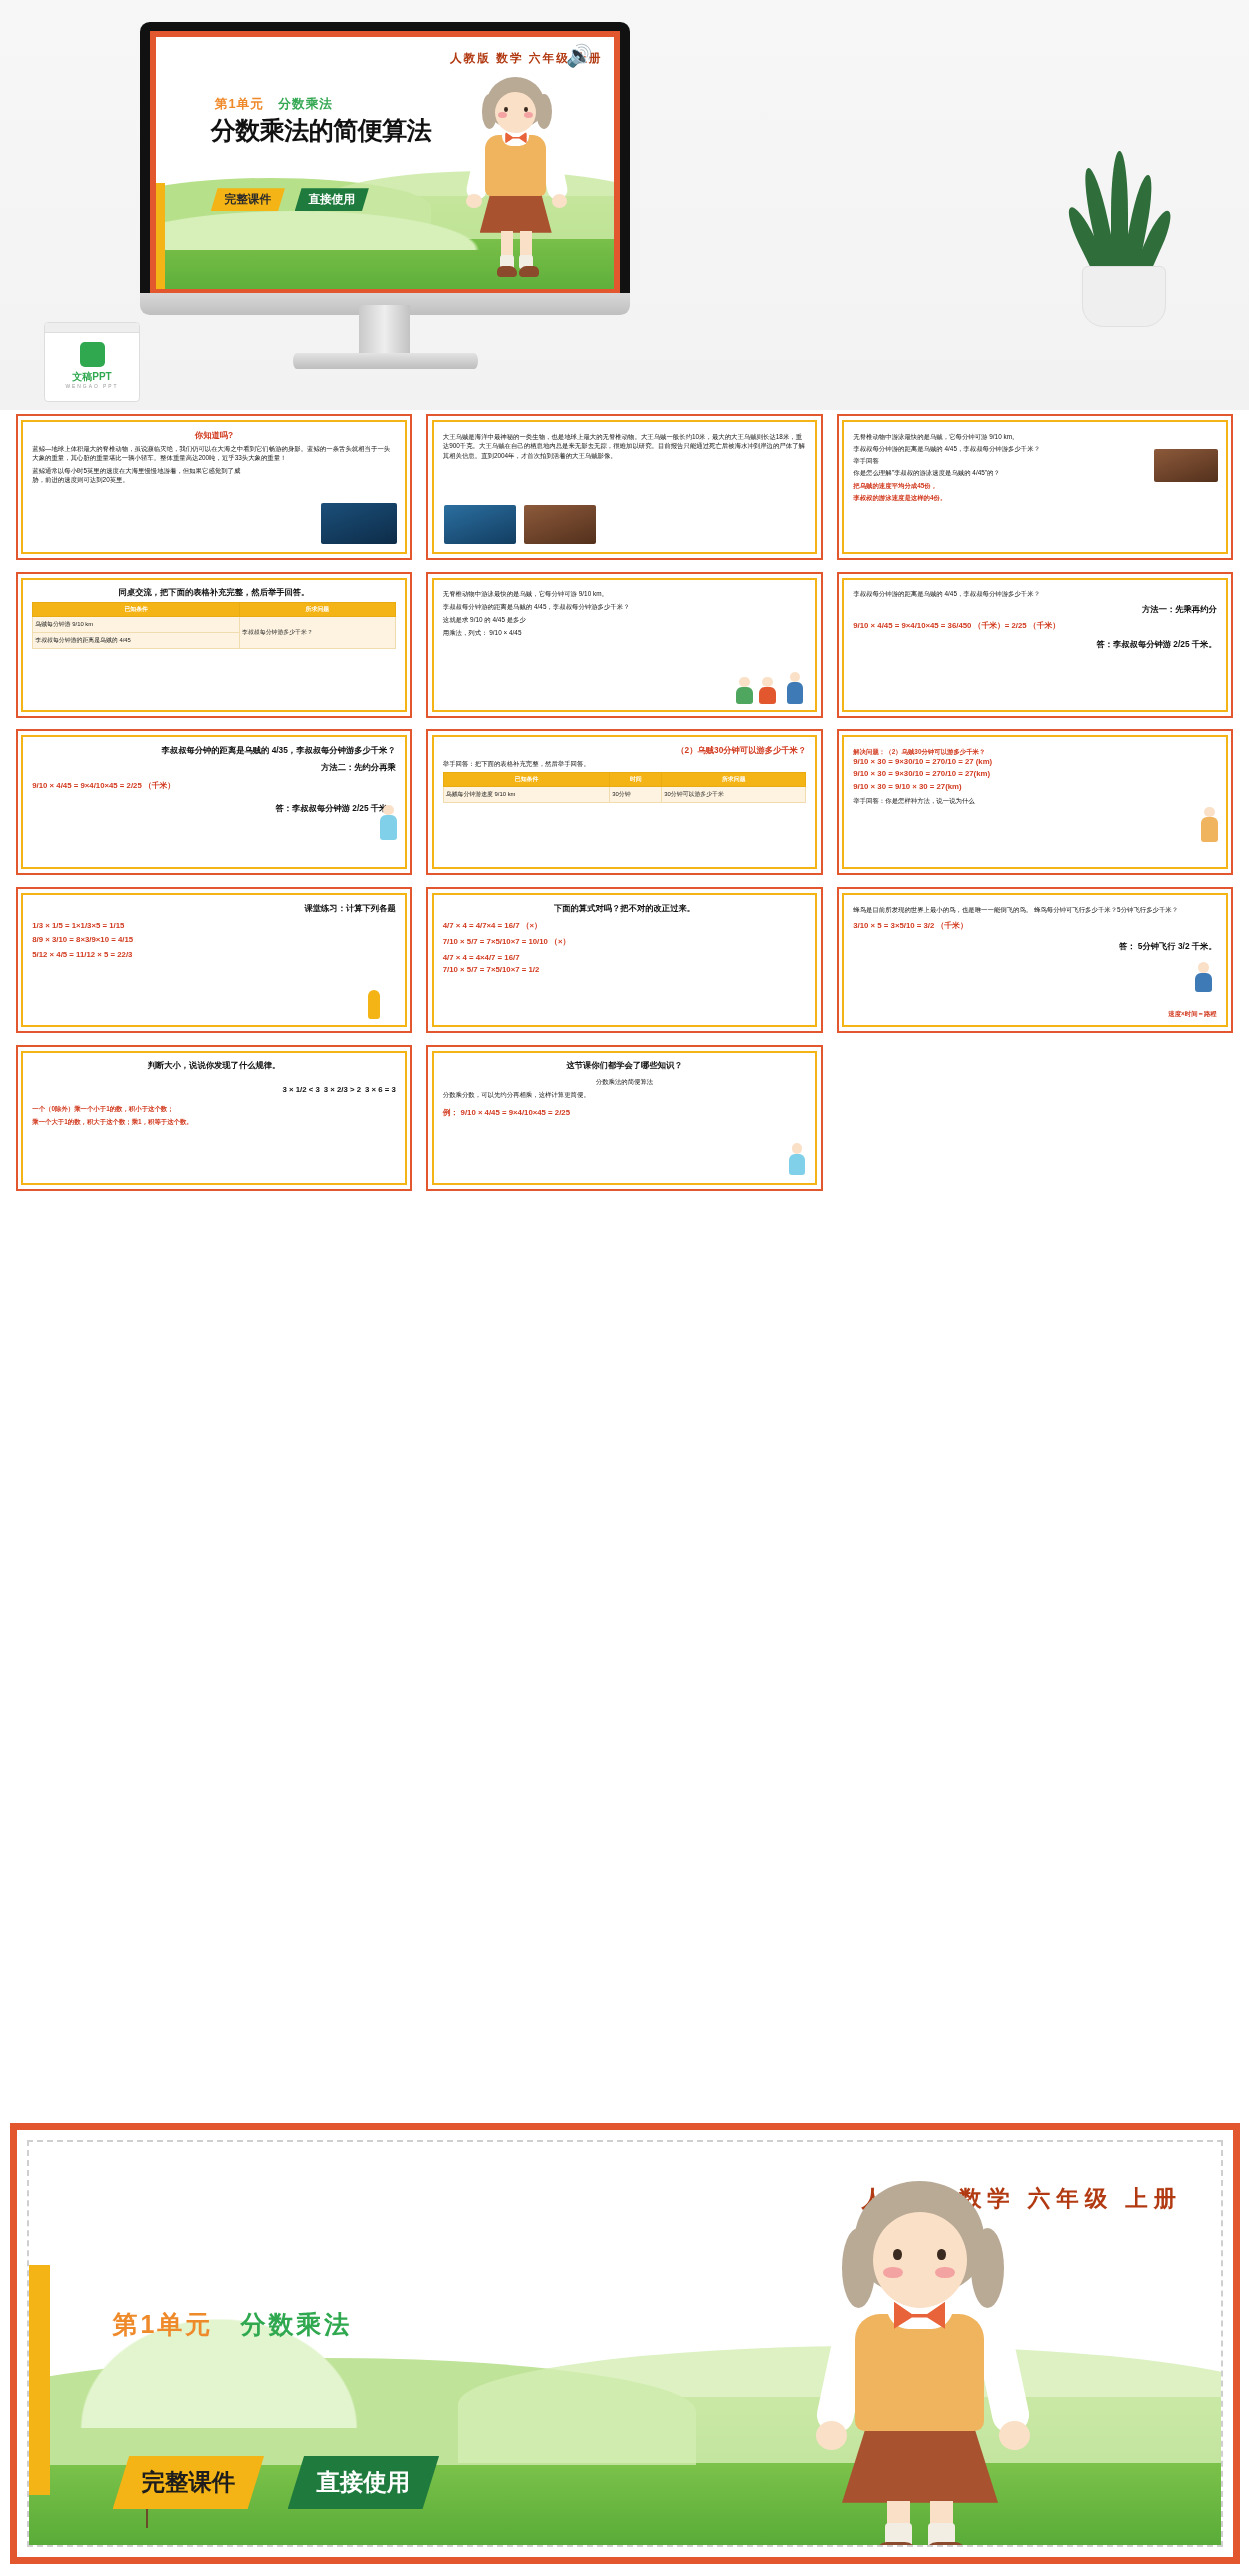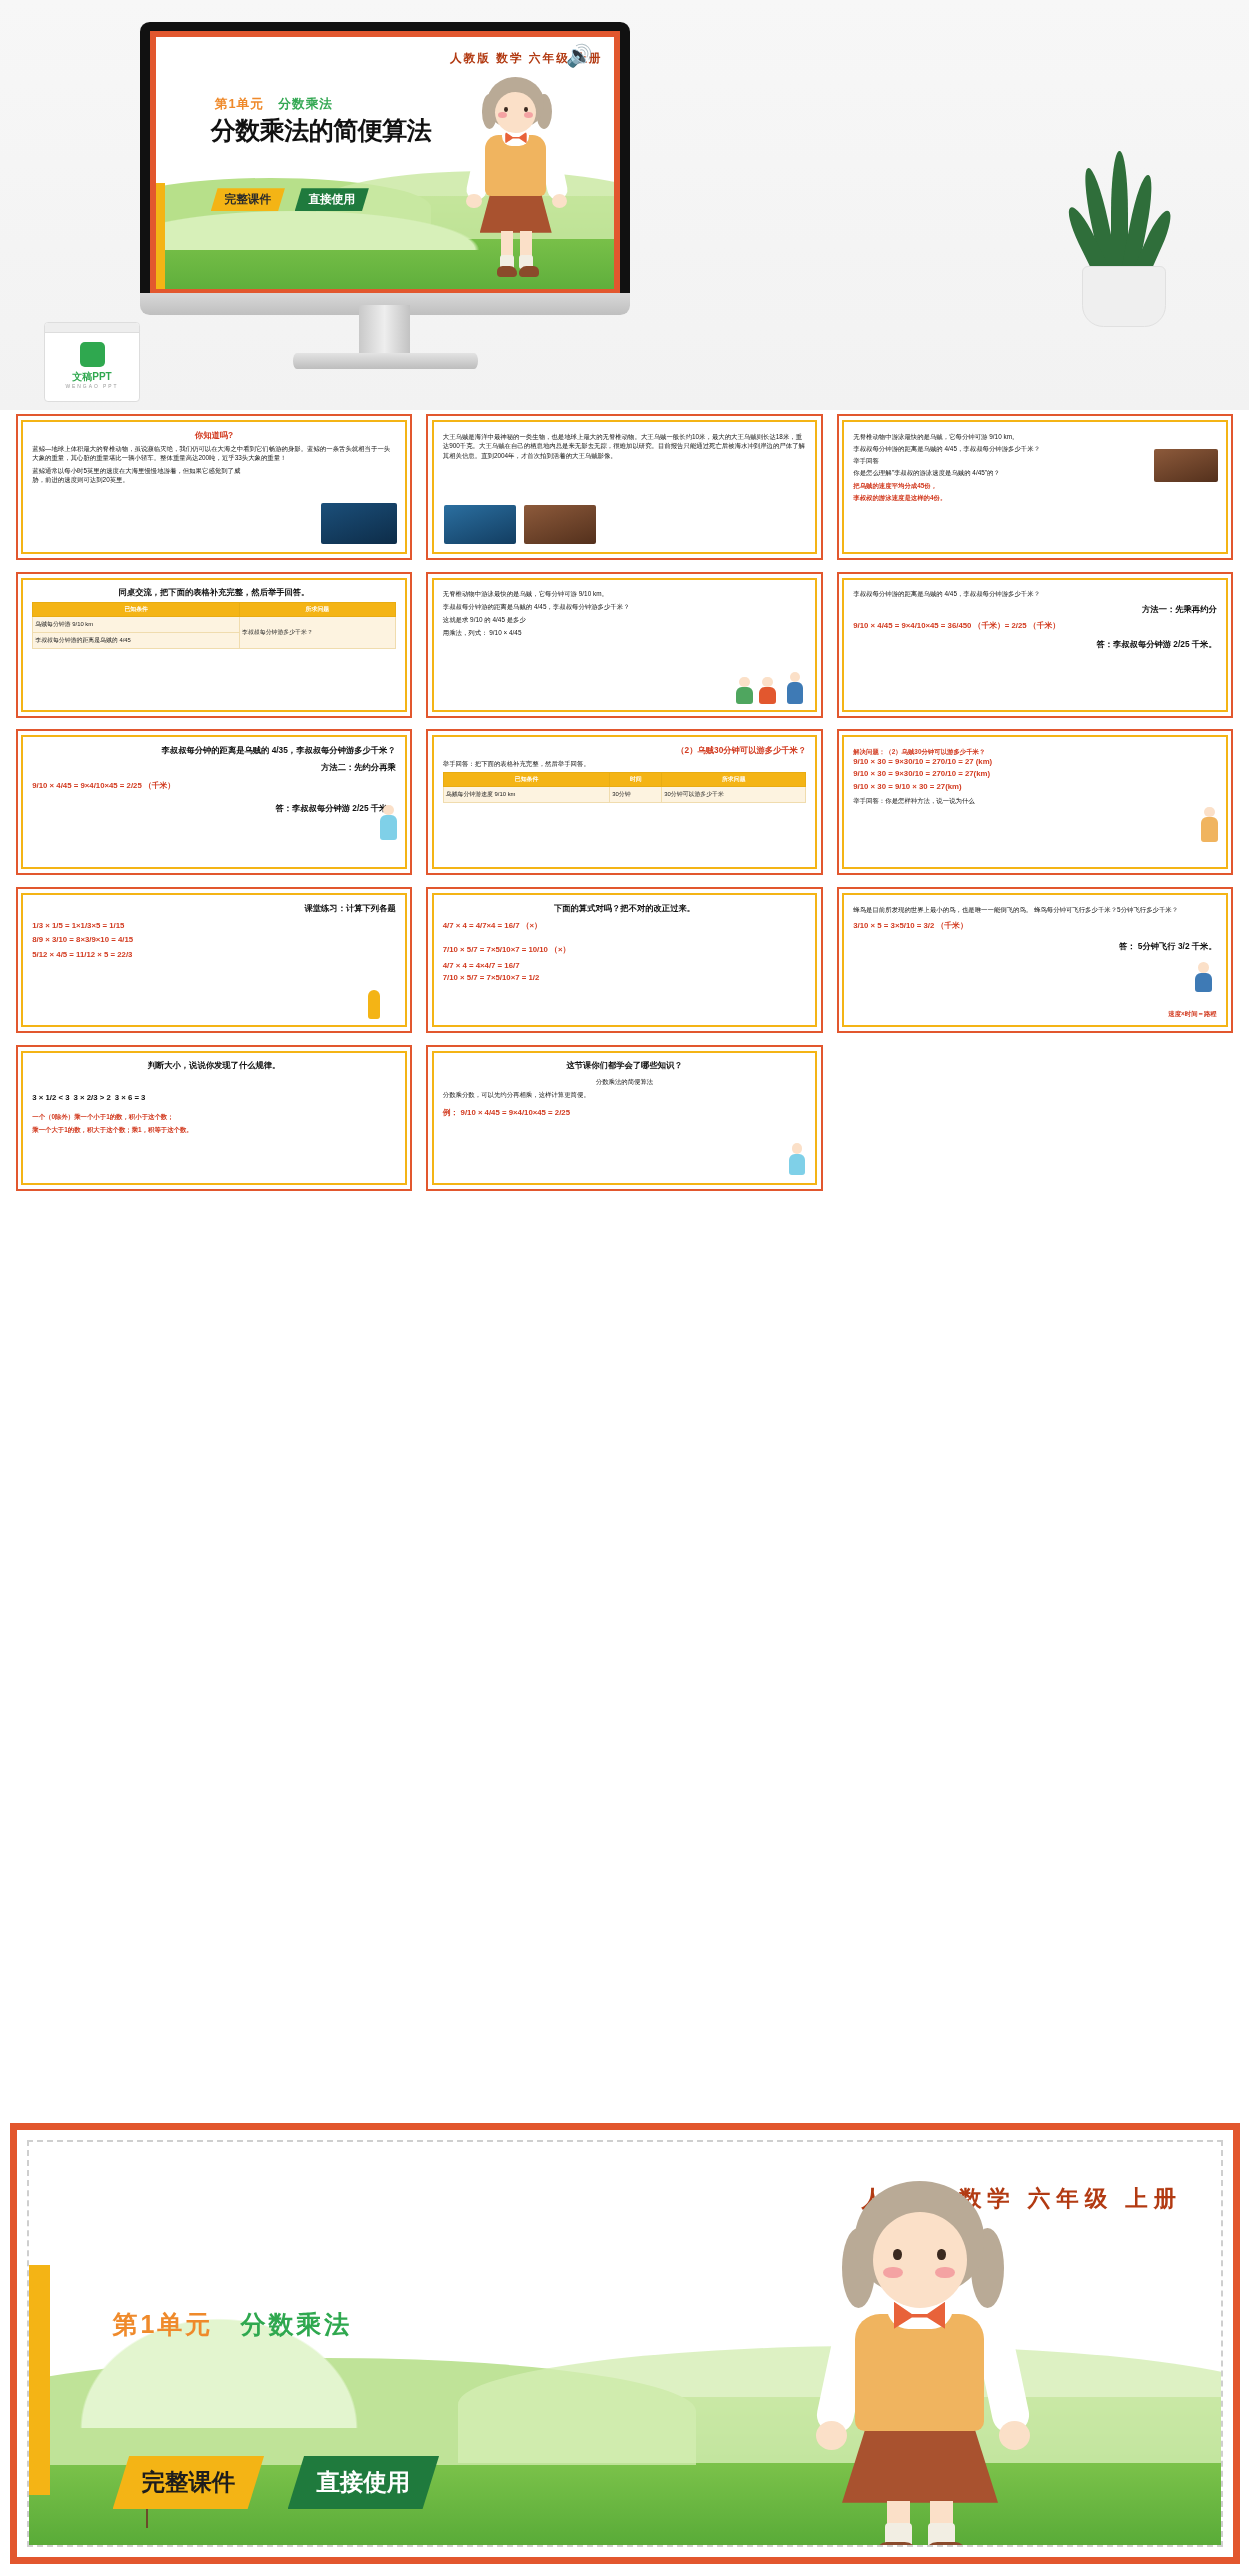--- a/index.html
+++ b/index.html
@@ -368,21 +368,21 @@
     <div class="person" style="right:25px;bottom:5.9px">
       <div class="p-body" style="background:#f4b415;height:29px;width:11.7px"></div>
         </div>
   </div>
     </div>
 
   <div class="thumb">
       <div class="inner">
     <div class="t-title t-center">下面的算式对吗？把不对的改正过来。</div>
     <div class="eq" style="margin-top:5.9px">4/7 × 4 = 4/7×4 = 16/7   （×）</div>
-    <div class="eq" style="margin-top:13px">7/10 × 5/7 = 7×5/10×7 = 10/10   （×）</div>
+    <div class="eq" style="margin-top:5px">7/10 × 5/7 = 7×5/10×7 = 10/10   （×）</div>
     <div class="eq" style="margin-top:5.9px">4/7 × 4 = 4×4/7 = 16/7</div>
     <div class="eq" style="margin-top:3.9px">7/10 × 5/7 = 7×5/10×7 = 1/2</div>
   </div>
     </div>
 
 
   <div class="thumb">
       <div class="inner">
     <div class="t-body">蜂鸟是目前所发现的世界上最小的鸟，也是唯一一能倒飞的鸟。 蜂鸟每分钟可飞行多少千米？5分钟飞行多少千米？</div>
     <div class="eq" style="margin-top:5.9px">3/10 × 5 = 3×5/10 = 3/2 （千米）</div>
@@ -391,21 +391,21 @@
     <div class="person" style="right:13.7px;bottom:33px">
       <div class="p-head"></div>
           <div class="p-body" style="background:#3e7ab5;height:19.5px"></div>
         </div>
   </div>
     </div>
 
   <div class="thumb">
       <div class="inner">
     <div class="t-title t-center">判断大小，说说你发现了什么规律。</div>
-    <div class="row" style="margin-top:22px;justify-content:flex-start">
+    <div class="row" style="margin-top:14px;justify-content:flex-end">
       <span class="eq black">3 × 1/2  &lt;  3</span>
       <span class="eq black">3 × 2/3  &gt;  2</span>
       <span class="eq black">3 × 6  =  3</span>
     </div>
     <div class="t-body red" style="margin-top:9.8px">一个（0除外）乘一个小于1的数，积小于这个数；</div>
     <div class="t-body red">乘一个大于1的数，积大于这个数；乘1，积等于这个数。</div>
   </div>
     </div>
 
   <div class="thumb">

